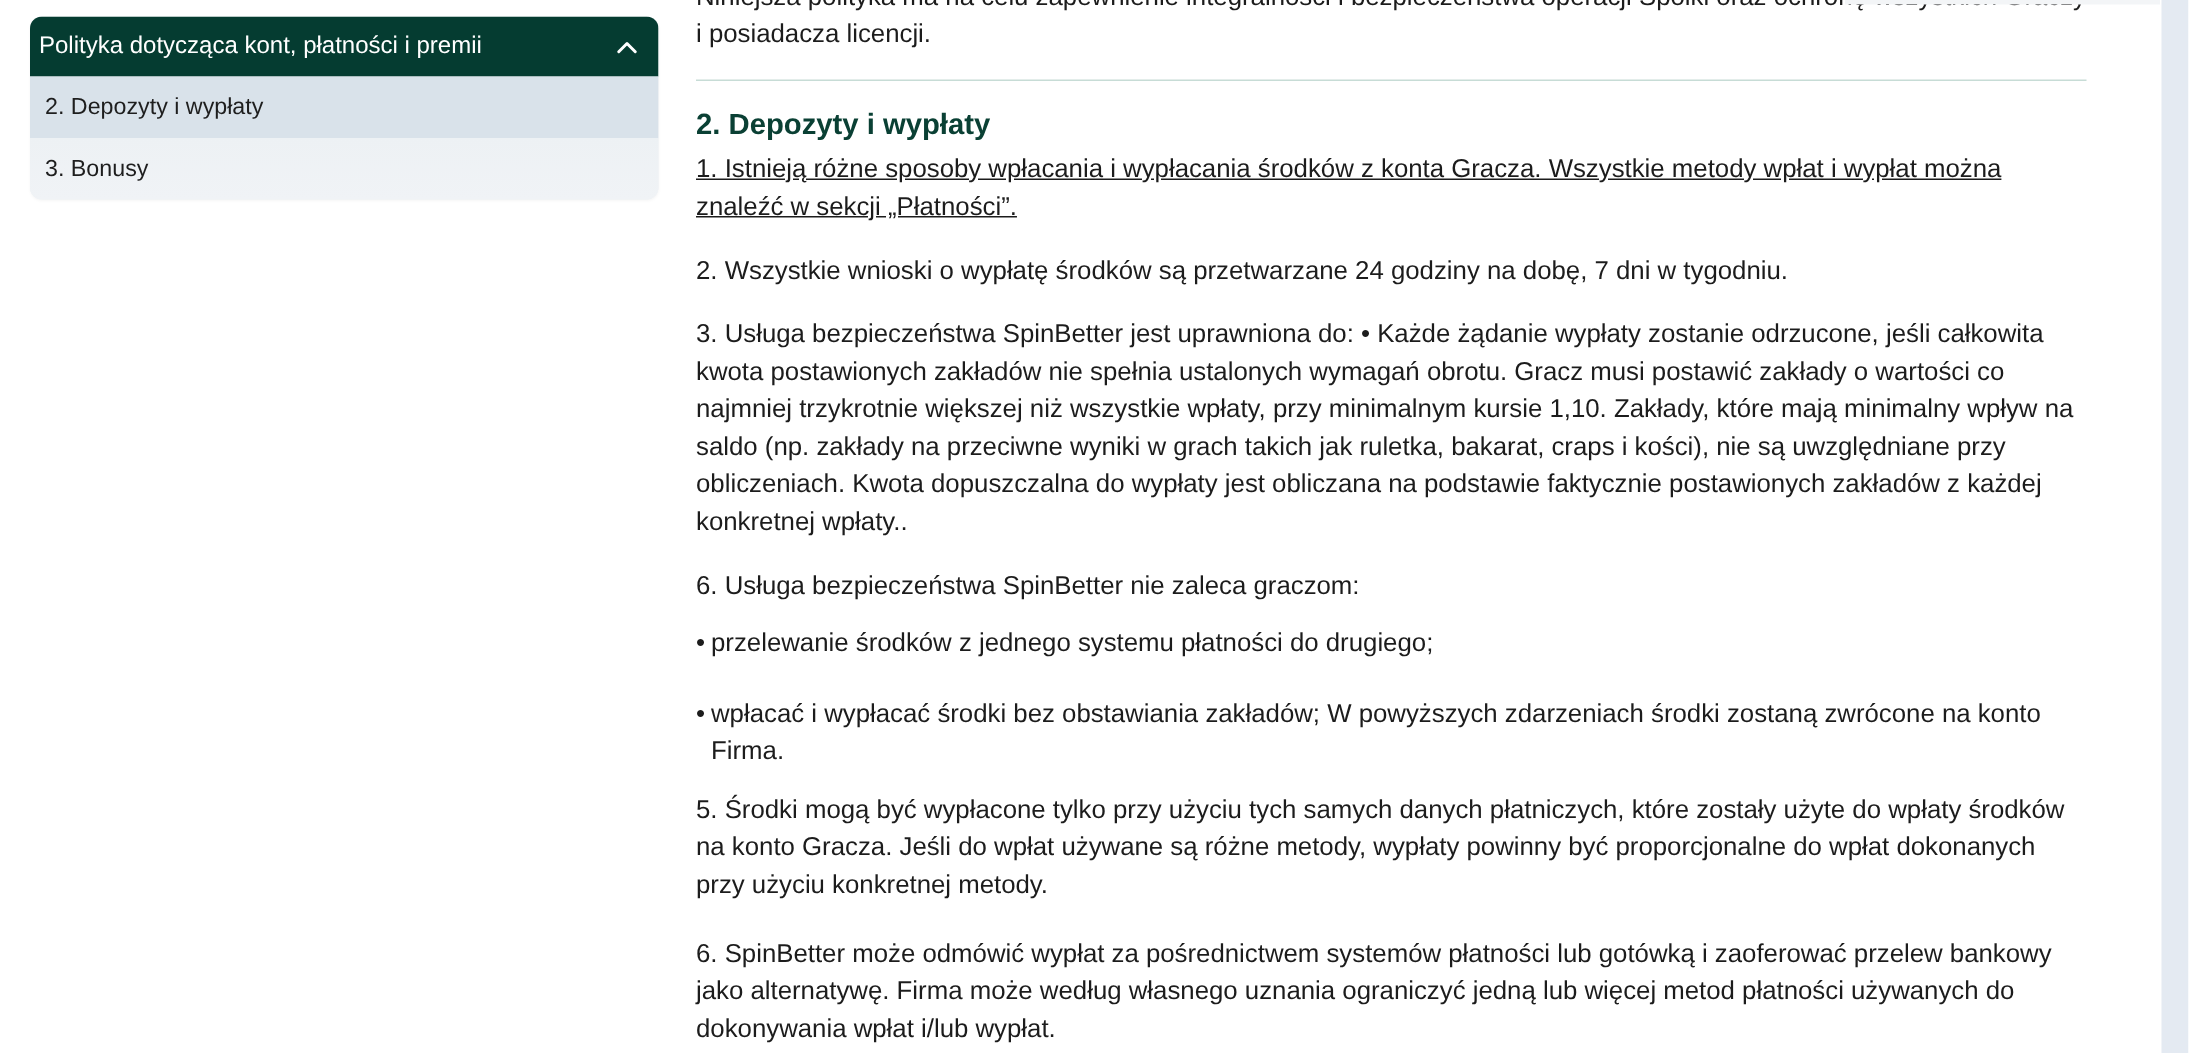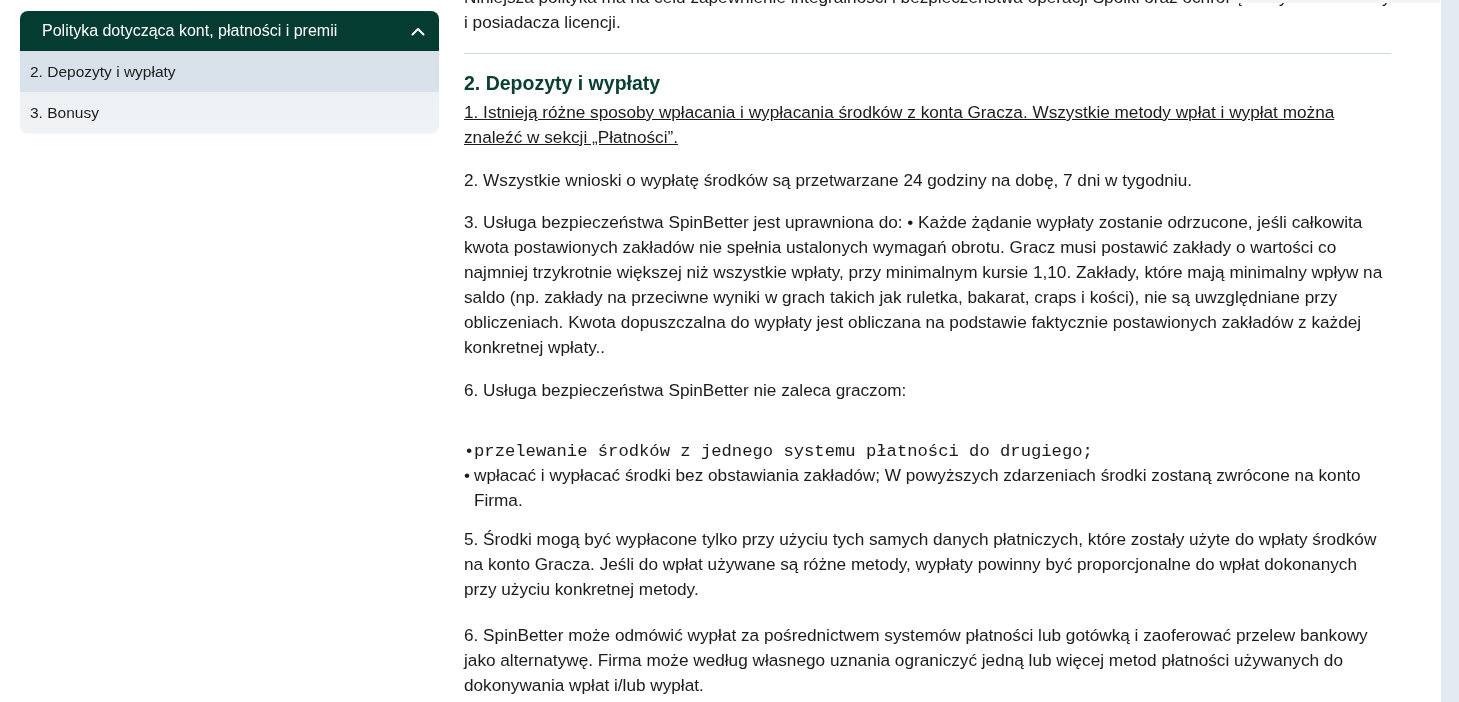--- a/index.html
+++ b/index.html
@@ -28,21 +28,21 @@
     background: #edf1f4;
     box-shadow: 0 1px 2px rgba(0,0,0,0.04);
   }
   .accordion-header {
     height: 40px;
     background: #053c31;
     color: #ffffff;
     display: flex;
     align-items: center;
     justify-content: space-between;
-    padding: 0 14px 0 22px;
+    padding: 0 14px 0 6px;
     font-size: 16px;
     cursor: pointer;
   }
   .accordion-header .chev {
     width: 14px;
     height: 14px;
     display: flex;
     align-items: center;
     justify-content: center;
   }
@@ -156,21 +156,21 @@
 
   <div class="content">
     <p class="para intro">Niniejsza polityka ma na celu zapewnienie integralności i bezpieczeństwa operacji Spółki oraz ochronę wszystkich Graczy i posiadacza licencji.</p>
     <div class="divider"></div>
     <div class="section-title">2. Depozyty i wypłaty</div>
 
     <p class="para" style="top:100px;text-decoration:underline;">1. Istnieją różne sposoby wpłacania i wypłacania środków z konta Gracza. Wszystkie metody wpłat i wypłat można znaleźć w sekcji „Płatności”.</p>
     <p class="para" style="top:168px;">2. Wszystkie wnioski o wypłatę środków są przetwarzane 24 godziny na dobę, 7 dni w tygodniu.</p>
     <p class="para" style="top:210px;">3. Usługa bezpieczeństwa SpinBetter jest uprawniona do: • Każde żądanie wypłaty zostanie odrzucone, jeśli całkowita kwota postawionych zakładów nie spełnia ustalonych wymagań obrotu. Gracz musi postawić zakłady o wartości co najmniej trzykrotnie większej niż wszystkie wpłaty, przy minimalnym kursie 1,10. Zakłady, które mają minimalny wpływ na saldo (np. zakłady na przeciwne wyniki w grach takich jak ruletka, bakarat, craps i kości), nie są uwzględniane przy obliczeniach. Kwota dopuszczalna do wypłaty jest obliczana na podstawie faktycznie postawionych zakładów z każdej konkretnej wpłaty..</p>
     <p class="para" style="top:378px;">6. Usługa bezpieczeństwa SpinBetter nie zaleca graczom:</p>
-    <p class="bullet" style="top:439px; margin:0;font-family:Liberation Mono, monospace;">przelewanie środków z jednego systemu płatności do drugiego;</p>
+    <p class="bullet" style="top:416px; margin:0;">przelewanie środków z jednego systemu płatności do drugiego;</p>
     <p class="bullet" style="top:463px; margin:0;">wpłacać i wypłacać środki bez obstawiania zakładów; W powyższych zdarzeniach środki zostaną zwrócone na konto Firma.</p>
     <p class="para" style="top:527px;">5. Środki mogą być wypłacone tylko przy użyciu tych samych danych płatniczych, które zostały użyte do wpłaty środków na konto Gracza. Jeśli do wpłat używane są różne metody, wypłaty powinny być proporcjonalne do wpłat dokonanych przy użyciu konkretnej metody.</p>
     <p class="para" style="top:623px;">6. SpinBetter może odmówić wypłat za pośrednictwem systemów płatności lub gotówką i zaoferować przelew bankowy jako alternatywę. Firma może według własnego uznania ograniczyć jedną lub więcej metod płatności używanych do dokonywania wpłat i/lub wypłat.</p>
   </div>
 
   <div class="top-fade"></div>
   <div class="scroll-strip"></div>
 </div>
 
 </body></html>

